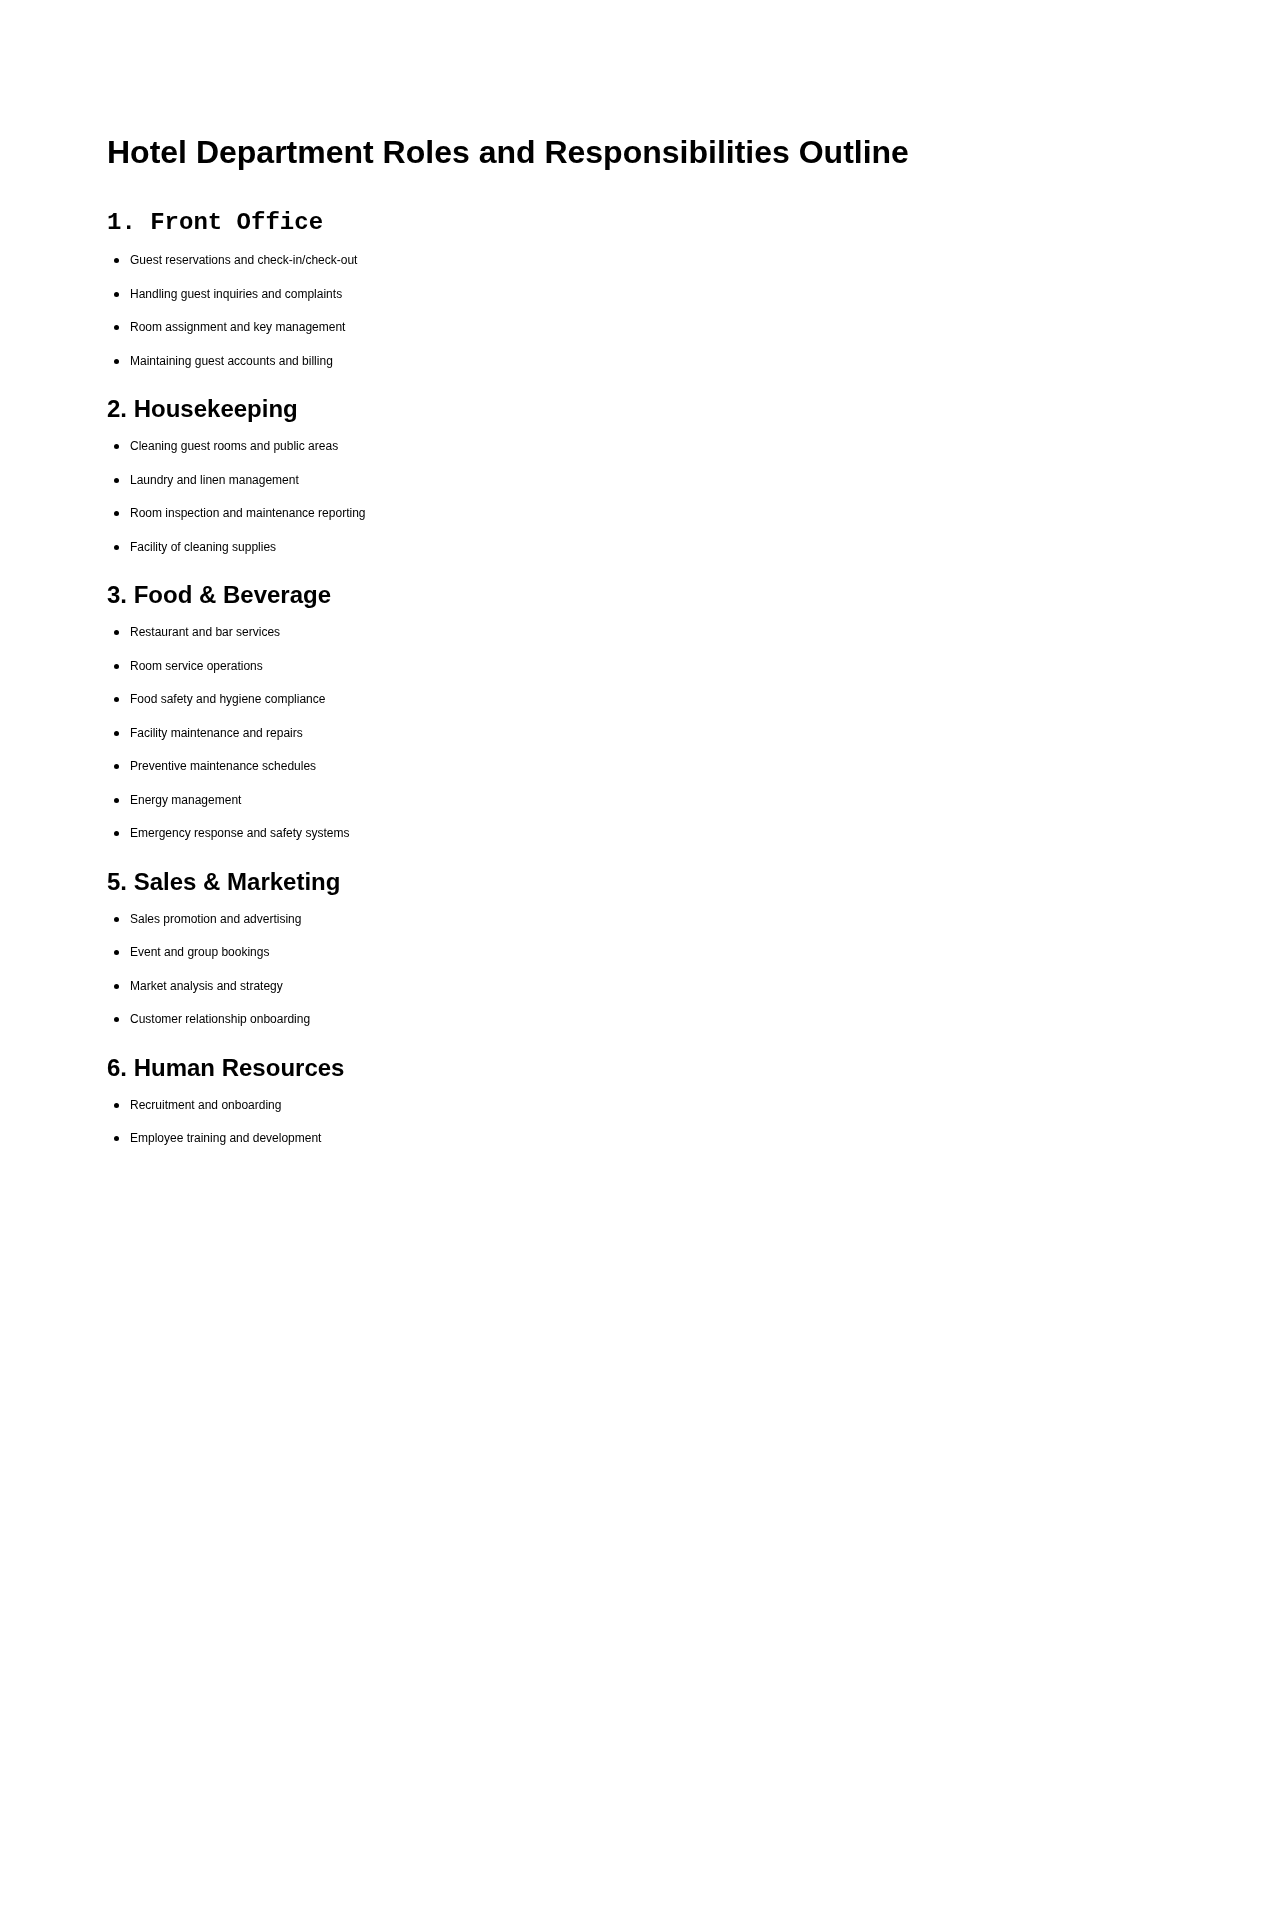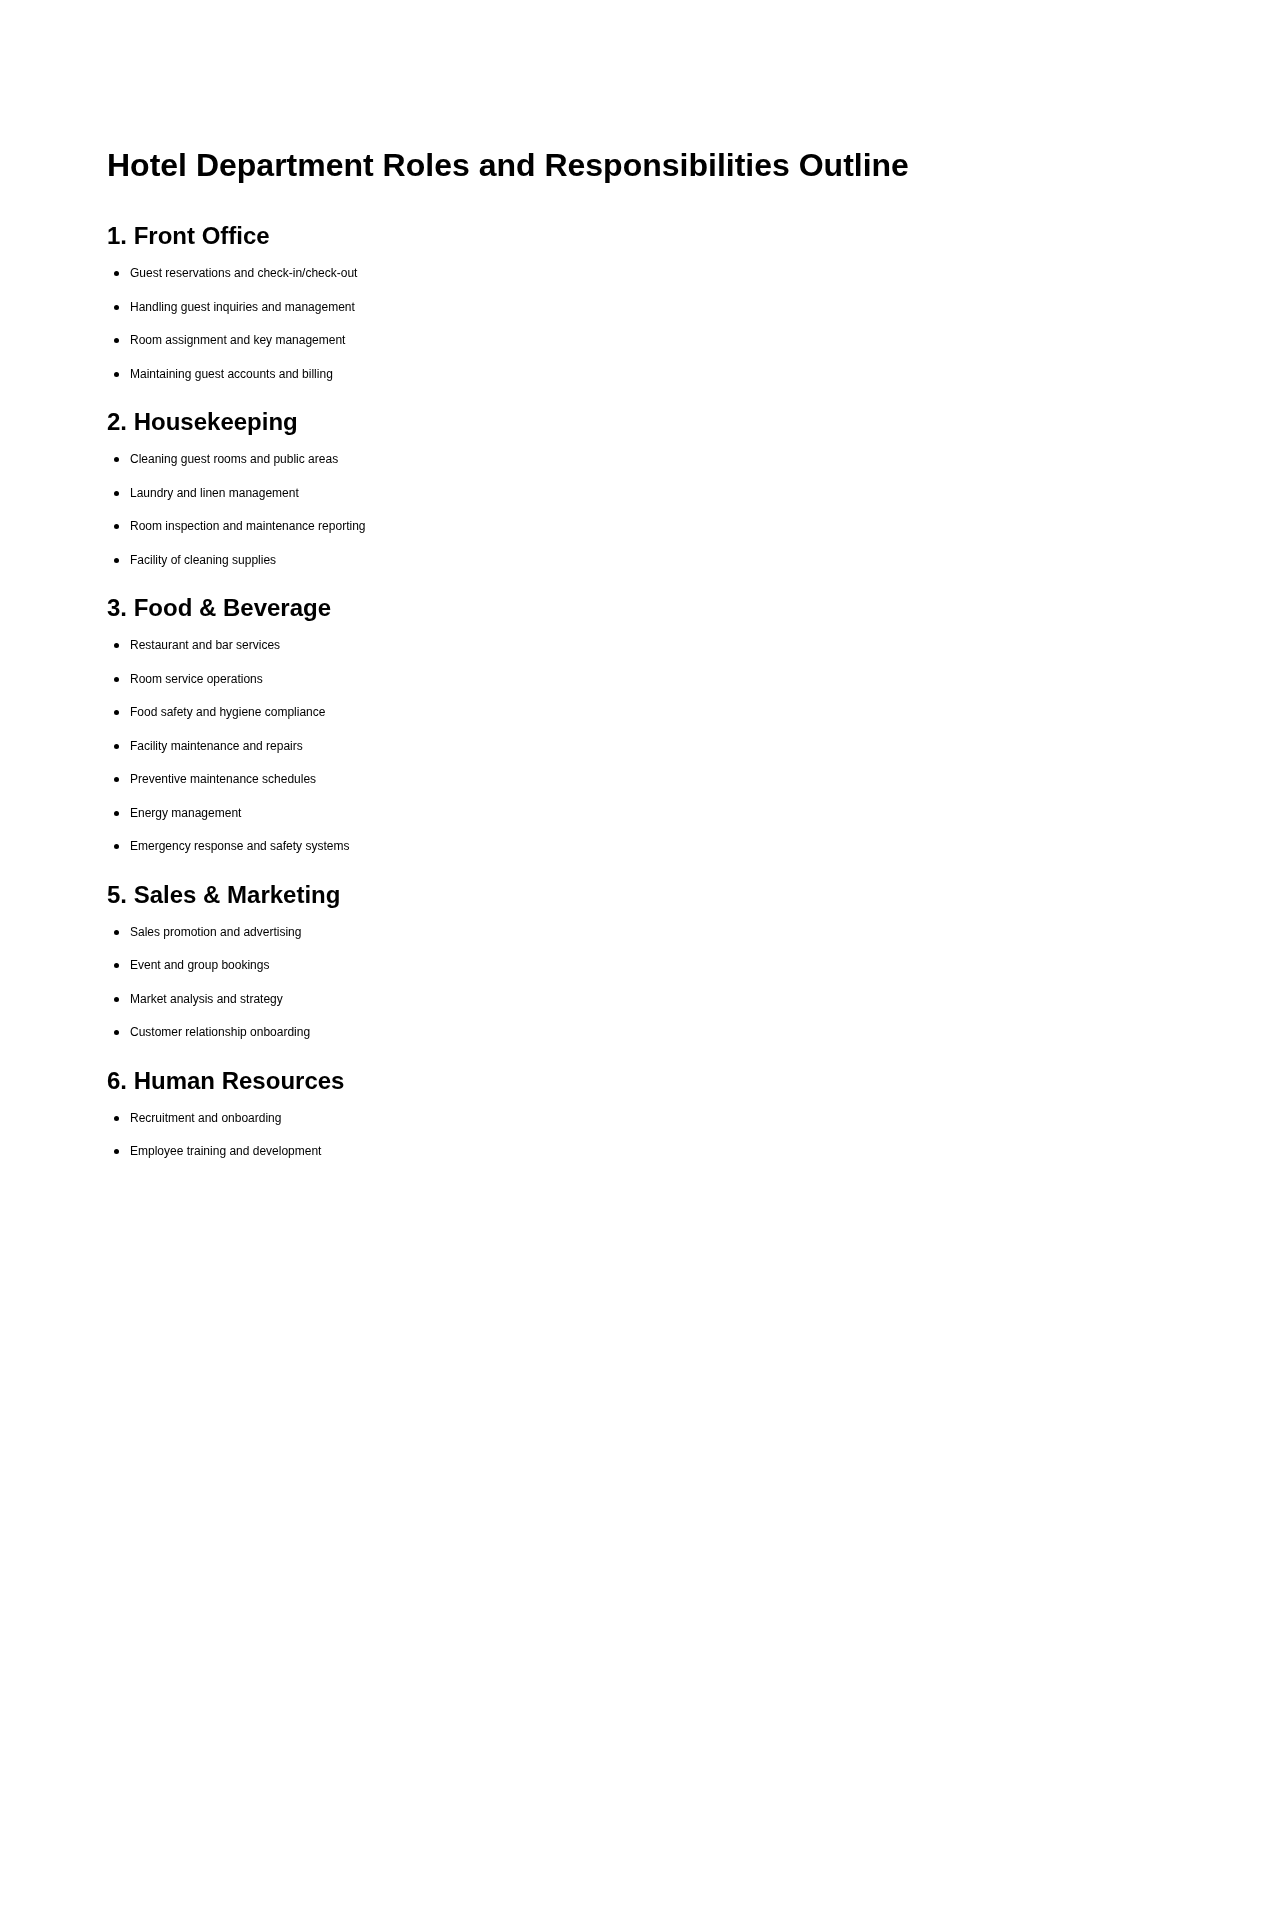--- a/index.html
+++ b/index.html
@@ -11,21 +11,21 @@
       width: 1263px;
       height: 1916px;
       position: relative;
       overflow: hidden;
       font-family: "Liberation Sans", sans-serif;
       color: #000000;
     }
     .viewport {
       position: absolute;
       left: 0;
-      top: 16px;
+      top: 3px;
       width: 1172px;
       height: 1298px;
       overflow: hidden;
     }
     .doc {
       position: absolute;
       left: 107px;
       top: 131px;
       width: 1050px;
     }
@@ -39,20 +39,21 @@
       margin: 0;
     }
     .section-heading {
       margin: 0;
       font-size: 24px;
       line-height: 29px;
       font-weight: bold;
     }
     .doc-title + .section .section-heading {
       margin-top: 37px;
+      font-family: Liberation Mono, monospace;
     }
     .section + .section .section-heading {
       margin-top: 24px;
     }
     .items {
       list-style: none;
       margin: 14px 0 0 0;
       padding: 0;
     }
     .item {
@@ -76,21 +77,21 @@
 <body>
 
 <div class="viewport">
   <div class="doc">
     <h1 class="doc-title">Hotel Department Roles and Responsibilities Outline</h1>
 
     <section class="section">
       <h2 class="section-heading">1. Front Office</h2>
       <ul class="items">
         <li class="item"><span class="bullet"></span><span>Guest reservations and check-in/check-out</span></li>
-        <li class="item"><span class="bullet"></span><span>Handling guest inquiries and management</span></li>
+        <li class="item"><span class="bullet"></span><span>Handling guest inquiries and complaints</span></li>
         <li class="item"><span class="bullet"></span><span>Room assignment and key management</span></li>
         <li class="item"><span class="bullet"></span><span>Maintaining guest accounts and billing</span></li>
       </ul>
     </section>
 
     <section class="section">
       <h2 class="section-heading">2. Housekeeping</h2>
       <ul class="items">
         <li class="item"><span class="bullet"></span><span>Cleaning guest rooms and public areas</span></li>
         <li class="item"><span class="bullet"></span><span>Laundry and linen management</span></li>

